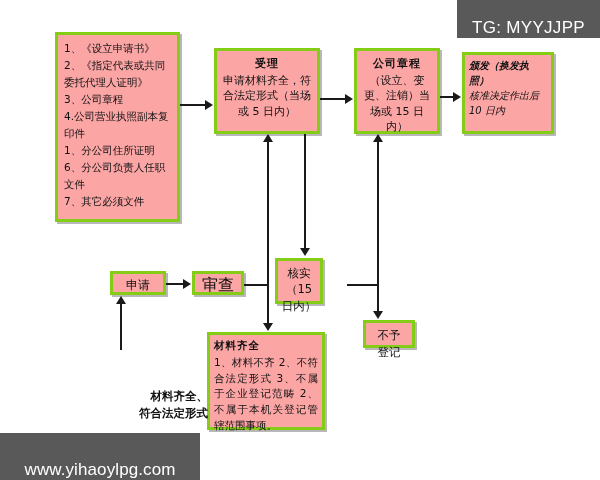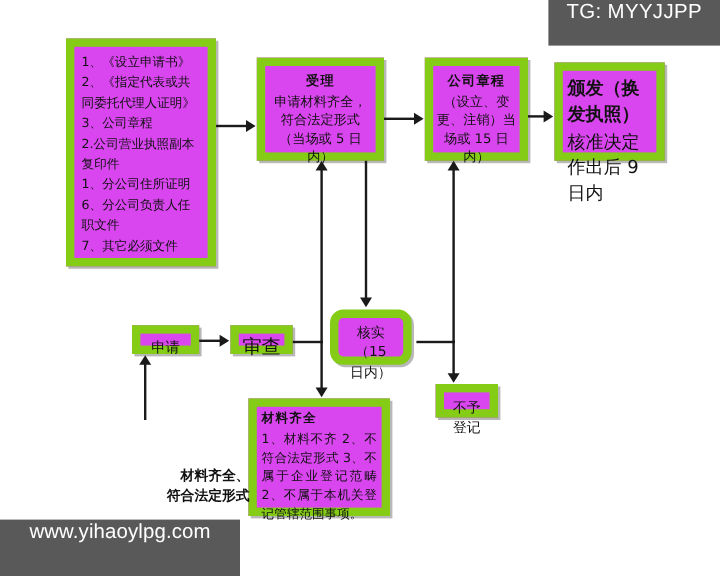--- a/index.html
+++ b/index.html
@@ -13,22 +13,22 @@
     height: 480px;
     background: #ffffff;
     overflow: hidden;
     font-family: "DejaVu Sans", "Liberation Sans", sans-serif;
   }
 
   
   .node {
     position: absolute;
     box-sizing: border-box;
-    border: 7px solid #84cc16;
-    background: #d946ef;
+    border: 3px solid #84cc16;
+    background: #fca5a5;
     box-shadow: 2px 2px 0 #b8b8b8;
     color: #111111;
     text-align: center;
     line-height: 1.32;
     font-size: 11px;
   }
   .node .title {
     font-weight: bold;
     display: block;
     letter-spacing: 1px;
@@ -72,39 +72,39 @@
     padding: 5px 3px;
     font-size: 11px;
     line-height: 1.42;
   }
   #banfa {
     left: 462px;
     top: 52px;
     width: 92px;
     height: 82px;
     padding: 4px 4px;
-    font-size: 15px;
+    font-size: 10px;
     line-height: 1.45;
     text-align: left;
+    font-style: italic;
   }
   #banfa .title {
     text-align: left;
     letter-spacing: 0;
   }
 
   
   #heshi {
     left: 275px;
     top: 258px;
-    width: 68px;
+    width: 48px;
     height: 46px;
     padding: 4px 3px;
     font-size: 11.5px;
     line-height: 1.42;
-    border-radius: 11px;
   }
   #buyu-chuli {
     left: 207px;
     top: 332px;
     width: 118px;
     height: 98px;
     padding: 3px 4px;
     font-size: 10.5px;
     line-height: 1.5;
   }
@@ -179,21 +179,21 @@
     border-bottom: 8px solid #1a1a1a;
   }
 
   
   .overlay-badge {
     position: absolute;
     background: #595959;
     color: #ffffff;
     font-family: "Liberation Sans", sans-serif;
     display: flex;
-    align-items: flex-start;
+    align-items: flex-end;
     justify-content: center;
   }
   #tg-badge {
     right: 0;
     top: 0;
     width: 143px;
     height: 38px;
     font-size: 17px;
     letter-spacing: 0.3px;
   }
@@ -208,39 +208,39 @@
 </style>
 </head>
 <body>
 
 <div id="page">
 
   <div class="node" id="doc-list">
     <div>1、《设立申请书》</div>
     <div>2、《指定代表或共同委托代理人证明》</div>
     <div>3、公司章程</div>
-    <div>2.公司营业执照副本复印件</div>
+    <div>4.公司营业执照副本复印件</div>
     <div>1、分公司住所证明</div>
     <div>6、分公司负责人任职文件</div>
     <div>7、其它必须文件</div>
   </div>
 
   <div class="node" id="shouli">
     <span class="title">受理</span>
     <span class="body">申请材料齐全，符合法定形式（当场或 5 日内）</span>
   </div>
 
   <div class="node" id="zhunyu">
     <span class="title">公司章程</span>
     <span class="body">（设立、变更、注销）当场或 15 日内）</span>
   </div>
 
   <div class="node" id="banfa">
     <span class="title">颁发（换发执照）</span>
-    <span class="body">核准决定作出后 9 日内</span>
+    <span class="body">核准决定作出后 10 日内</span>
   </div>
 
   <div class="node" id="heshi">
     <span class="body">核实（15</span>
     <span class="body">日内）</span>
   </div>
 
   <div class="node justified" id="buyu-chuli">
     <span class="title">材料齐全</span>
     <span class="body">1、材料不齐 2、不符合法定形式 3、不属于企业登记范畴 2、不属于本机关登记管辖范围事项。</span>

